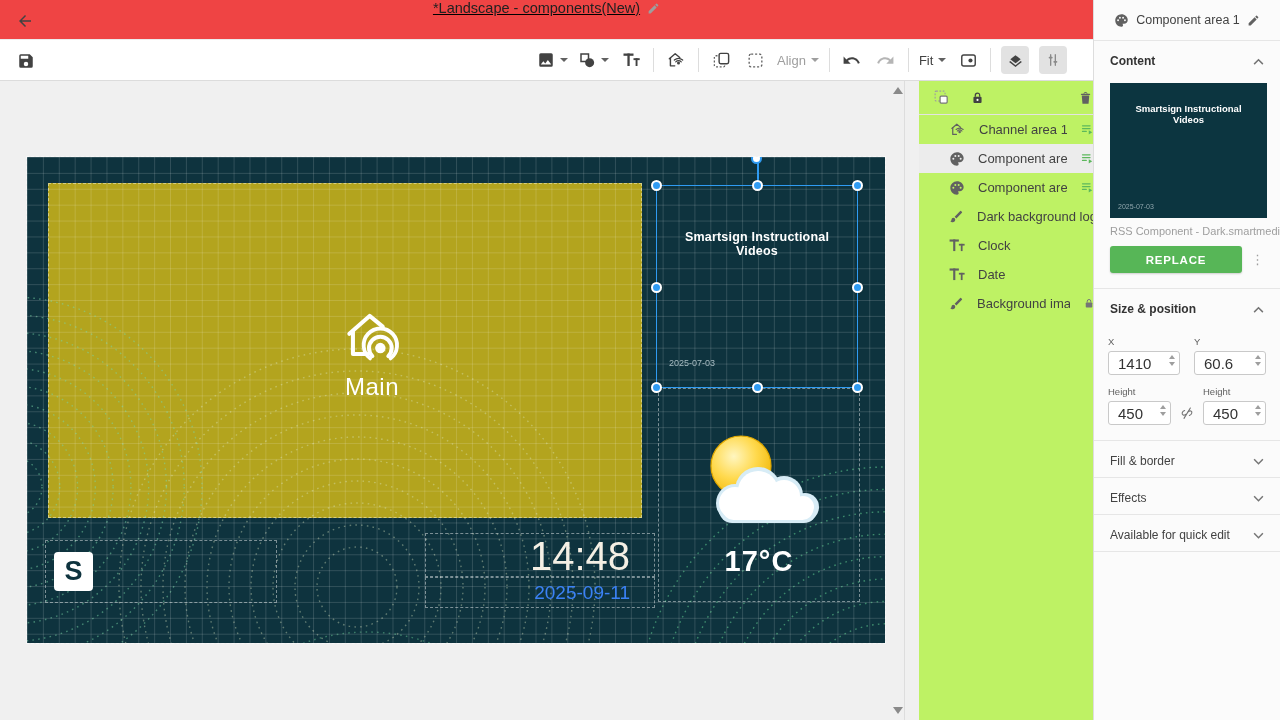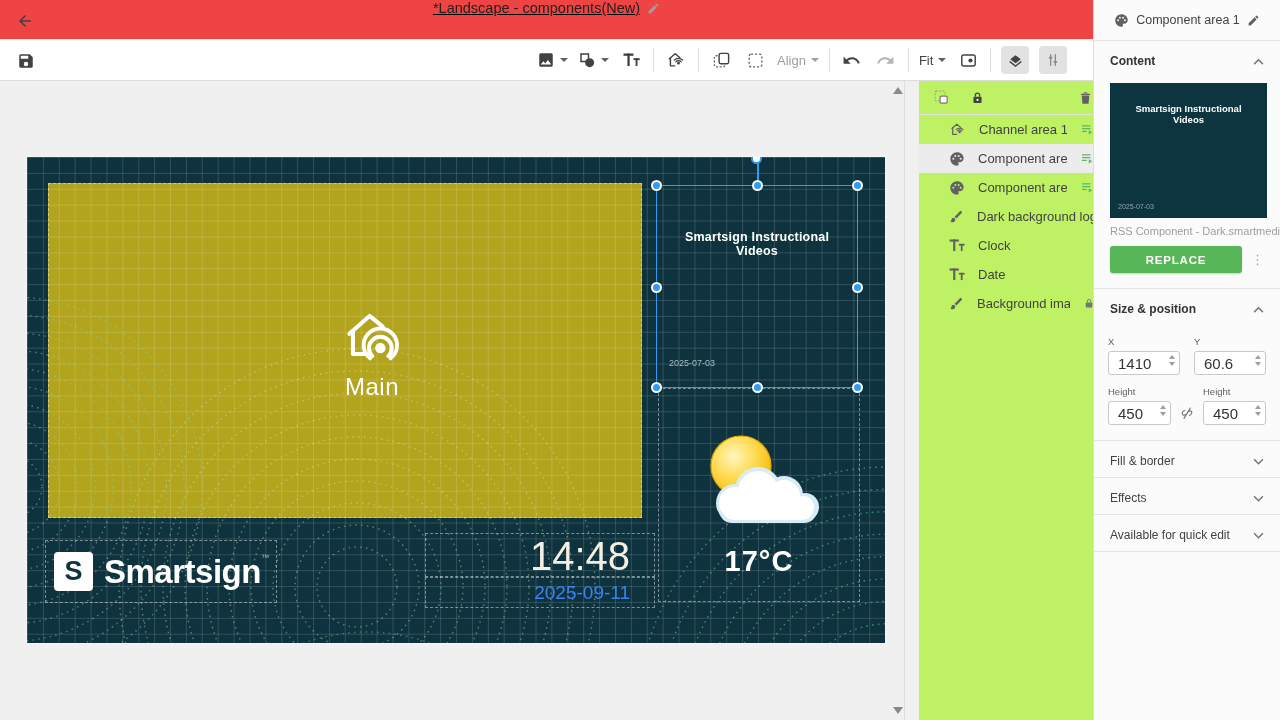--- a/index.html
+++ b/index.html
@@ -308,23 +308,20 @@
           <circle cx="33" cy="36" r="4.4" fill="#fff"></circle>
           <path d="M24.4 44.6a14 14 0 1 1 17.2 0" fill="none" stroke="#fff" stroke-width="3.2" stroke-linecap="round"></path>
         </svg>
         <div class="main-label">Main</div>
       </div>
 
       <div class="dashed-box logo-box">
         <div class="logo-square">
           <span>S</span>
         </div>
-        <div>
-          <span class="logo-text">Smartsign</span><span class="logo-tm">™</span>
-        </div>
       </div>
 
       <div class="dashed-box clock-box">
         <div class="clock-text">14:48</div>
       </div>
       <div class="dashed-box date-box">
         <div class="date-text">2025-09-11</div>
       </div>
 
       <div class="dashed-box weather-box">

